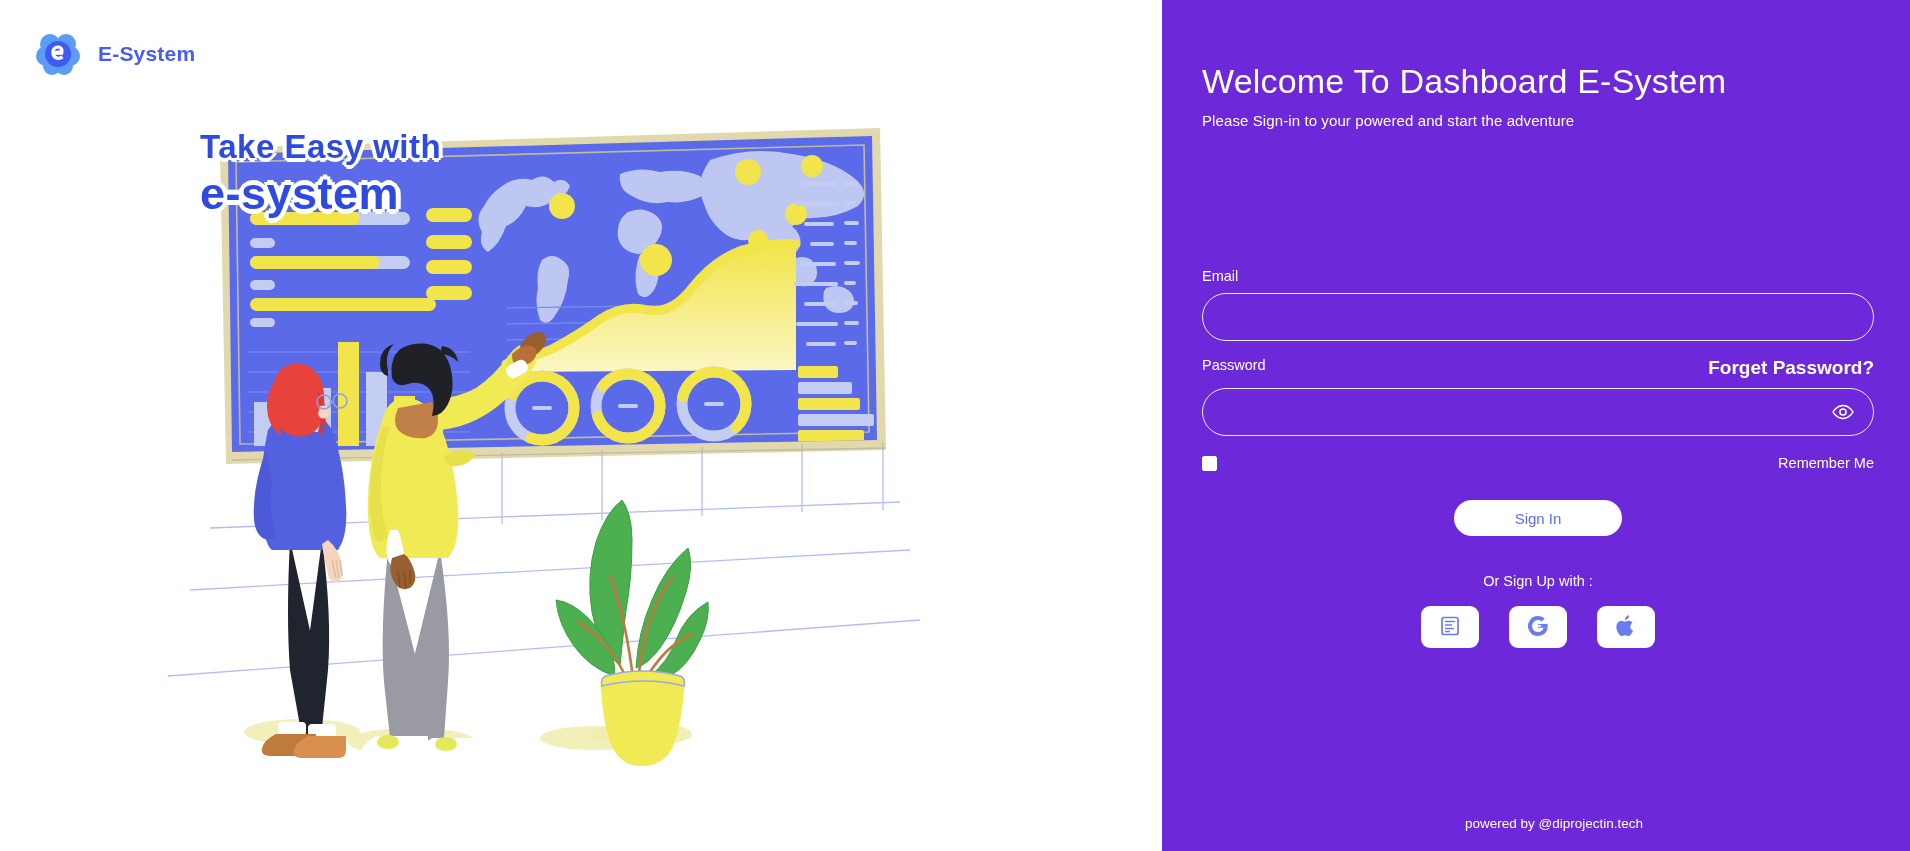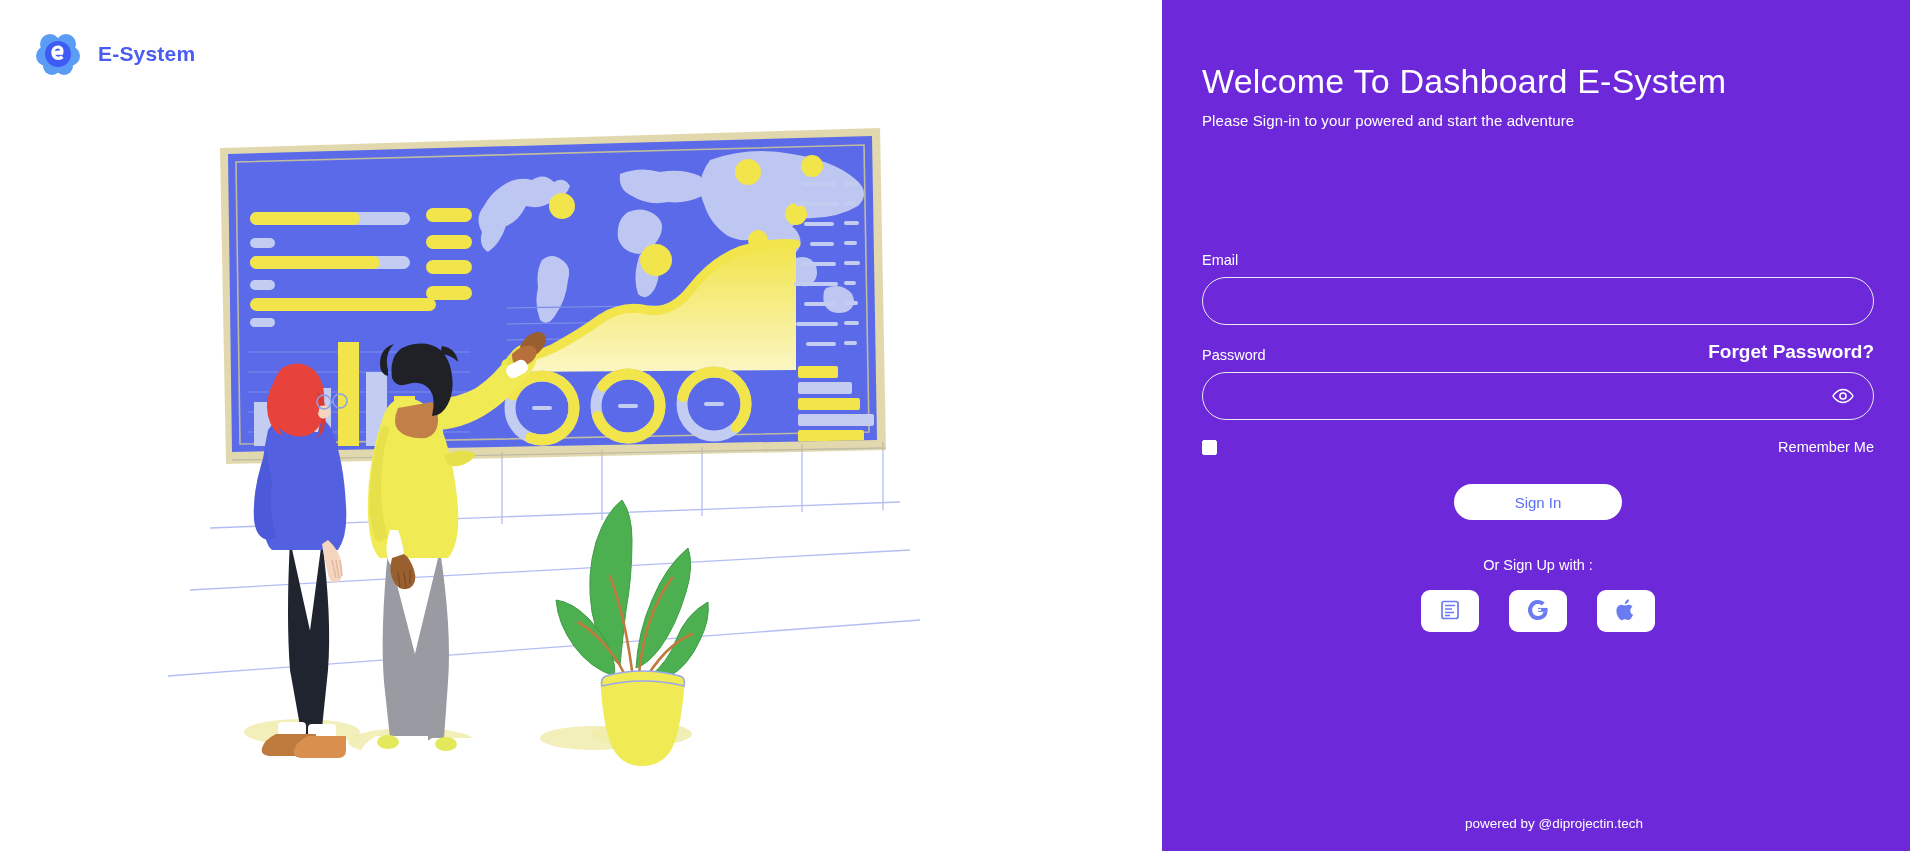--- a/index.html
+++ b/index.html
@@ -61,23 +61,23 @@
   }
   .welcome-title {
     position: absolute; left: 40px; top: 62px;
     font-size: 34px; font-weight: normal; letter-spacing: .2px;
     white-space: nowrap;
   }
   .welcome-sub {
     position: absolute; left: 40px; top: 112px;
     font-size: 15px; font-weight: normal; letter-spacing: .1px;
   }
-  .form-area { position: absolute; left: 40px; top: 252px; width: 672px; }
+  .form-area { position: absolute; left: 40px; top: 268px; width: 672px; }
   .field-label { font-size: 14.5px; color: #ffffff; display: block; margin-bottom: 9px; }
-  .label-row { display: flex; justify-content: space-between; align-items: flex-end; margin-bottom: 9px; }
+  .label-row { display: flex; justify-content: space-between; align-items: flex-start; margin-bottom: 9px; }
   .forget-link {
     font-size: 19px; color: #ffffff; text-decoration: none; cursor: pointer; font-weight: bold;
   }
   .text-input {
     width: 672px; height: 48px;
     background: transparent;
     border: 1.6px solid #e9eaf2;
     border-radius: 26px;
     color: #ffffff;
     font-size: 15px;
@@ -387,20 +387,24 @@
             <path d="M480 566 q-10 -24 -24 -40 q-14 -16 -28 -24"></path>
             <path d="M492 566 q10 -20 24 -34 q12 -12 26 -18"></path>
           </g>
           <path d="M458 558 q34 -8 70 0 l-4 12 q-32 -8 -62 0 Z" fill="#8a4f22"></path>
           <path d="M456 556 q36 -10 74 0 q6 2 4 14 q-4 46 -14 62 q-10 14 -28 14 q-18 0 -27 -14
                    q-11 -18 -14 -62 q-2 -12 5 -14 Z" fill="#f0ea55"></path>
           <path d="M456 556 q36 -10 74 0 q6 2 4 10 q-40 -10 -82 0 q-2 -8 4 -10 Z" fill="none" stroke="#9aa7f0" stroke-width="1.6"></path>
         </g>
       </svg>
 
+      <div class="headline">
+        <div class="headline-l1">Take Easy with</div>
+        <div class="headline-l2">e-system</div>
+      </div>
     </div>
   </div>
 
   <div class="right-pane">
 
     <h1 class="welcome-title">Welcome To Dashboard E-System</h1>
     <p class="welcome-sub">Please Sign-in to your powered and start the adventure</p>
 
     <div class="form-area">
 

